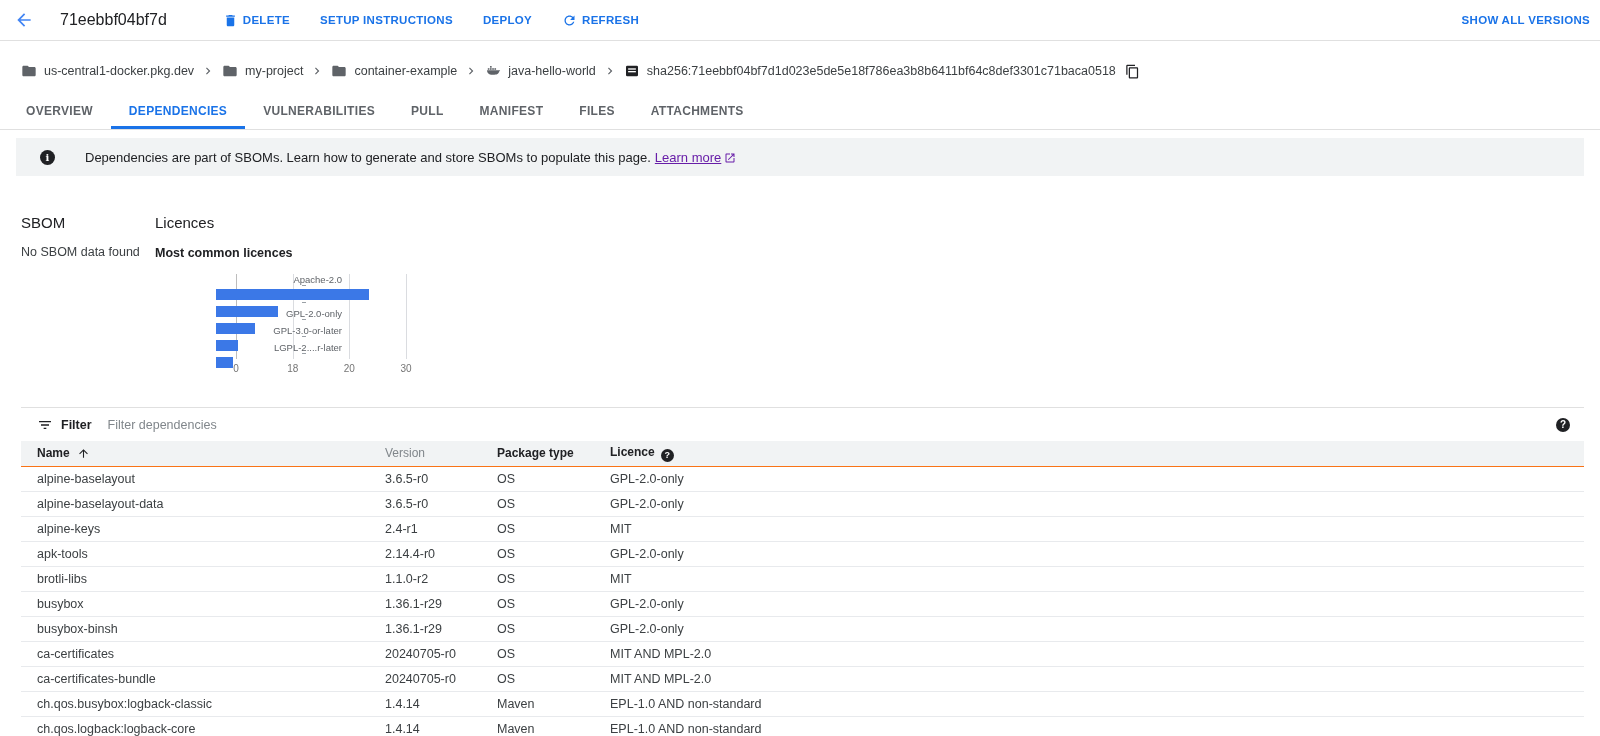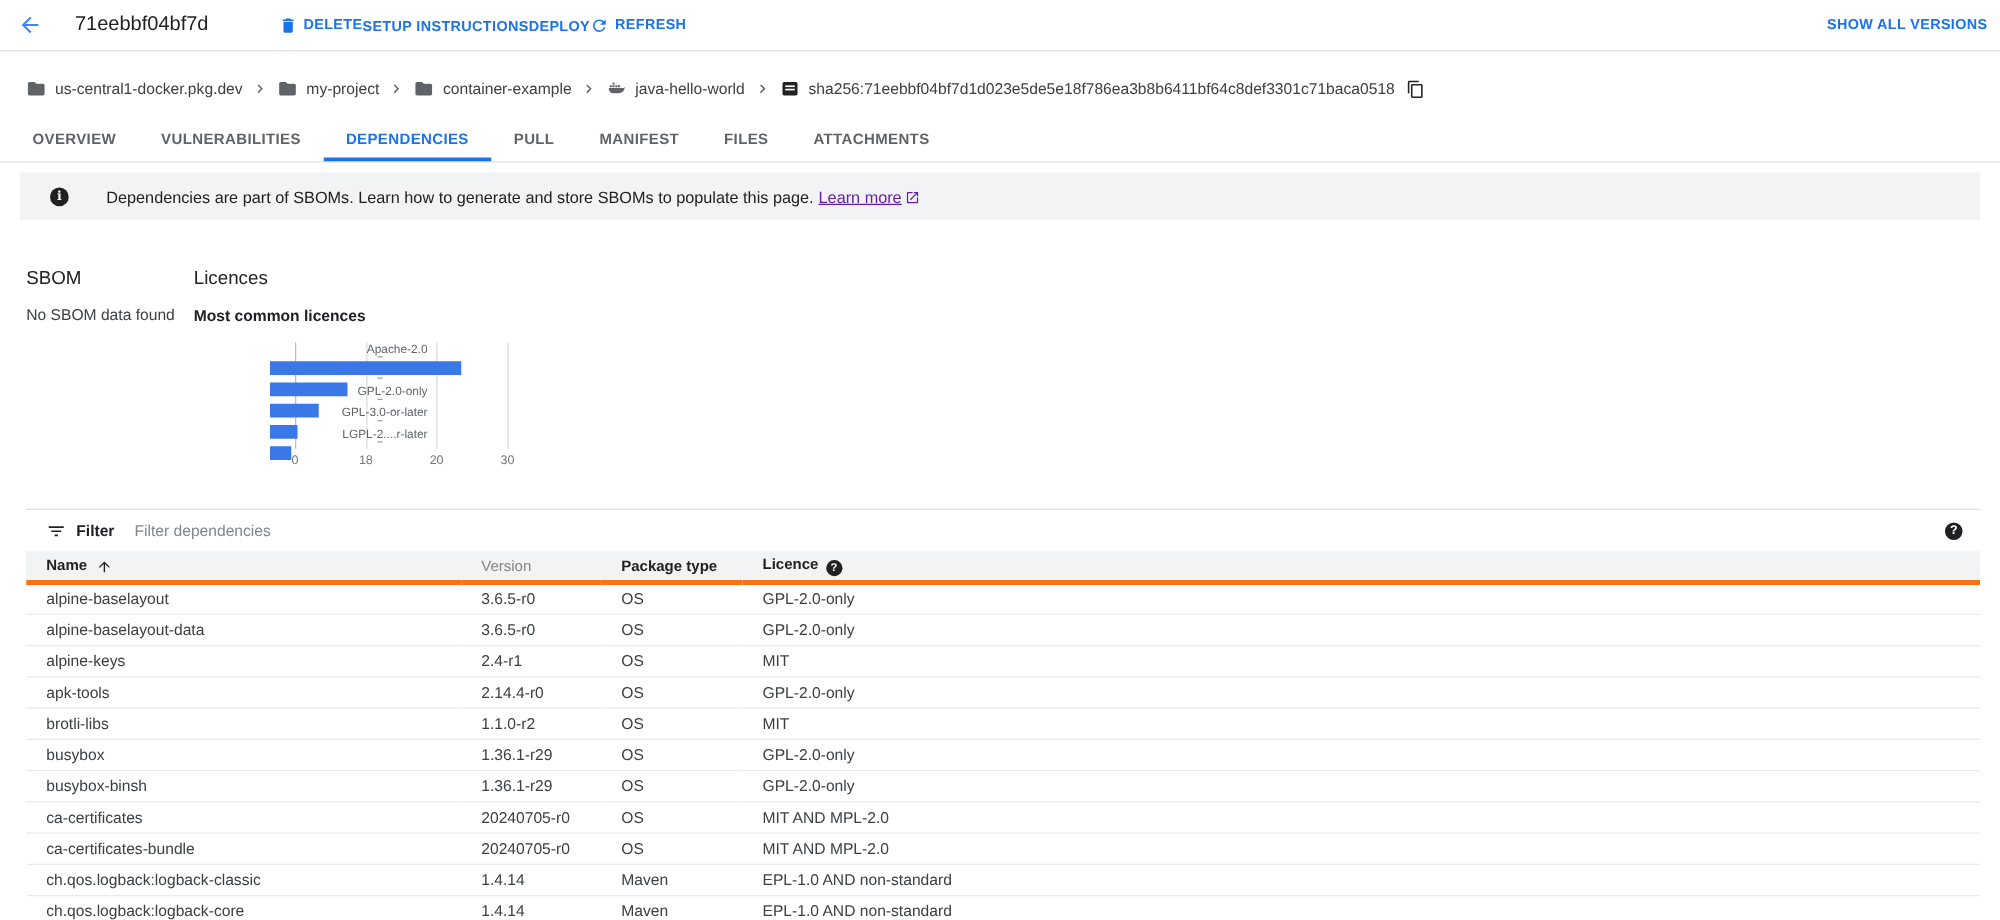--- a/index.html
+++ b/index.html
@@ -9,21 +9,21 @@
     font-family:"Liberation Sans","DejaVu Sans",sans-serif; color:#202124;
   }
   .icon { display:inline-block; vertical-align:middle; }
   .icon svg { display:block; }
 
   
   .topbar { height:41px; display:flex; align-items:center; padding:0 10px 0 12px;
             border-bottom:1px solid #e0e0e0; }
   .back-btn { width:24px; height:24px; color:#4285f4; cursor:pointer; display:flex; align-items:center; justify-content:center; }
   .page-title { font-size:16px; color:#202124; margin-left:24px; white-space:nowrap; }
-  .topbar-actions { display:flex; align-items:flex-end; margin-left:56px; }
+  .topbar-actions { display:flex; align-items:center; margin-left:56px; gap:30px; }
   .action-btn { display:flex; align-items:center; gap:5px; color:#1a73e8; font-size:11.5px;
                 font-weight:bold; letter-spacing:.3px; cursor:pointer; white-space:nowrap; }
   .show-all { margin-left:auto; color:#1a73e8; font-size:11.5px; font-weight:bold;
               letter-spacing:.3px; cursor:pointer; white-space:nowrap; }
 
   
   .breadcrumb { display:flex; align-items:center; padding:22px 24px 6px 21px; font-size:12.5px;
                 color:#3c4043; white-space:nowrap; }
   .crumb { display:flex; align-items:center; gap:7px; cursor:pointer; }
   .crumb .ic { color:#5f6368; }
@@ -75,21 +75,21 @@
   .filter-label { font-size:12.5px; font-weight:bold; color:#202124; margin-left:8px; }
   .filter-input { flex:1; border:none; outline:none; background:transparent; font-size:12.5px;
                   margin-left:14px; color:#202124; font-family:inherit; }
   .filter-input::placeholder { color:#80868b; opacity:1; }
   .help-circle { width:14px; height:14px; border-radius:50%; background:#202124; color:#fff;
                  font-size:10px; font-weight:bold; display:flex; align-items:center;
                  justify-content:center; cursor:pointer; flex:0 0 auto; }
   table { width:100%; border-collapse:collapse; table-layout:fixed; }
   thead tr { background:#f1f3f4; }
   th { text-align:left; font-size:12px; font-weight:bold; color:#202124; height:25px;
-       padding:0 0 0 16px; border-bottom:4px solid #f97316; white-space:nowrap; }
+       padding:0 0 0 16px; border-bottom:1px solid #f97316; white-space:nowrap; }
   th.muted { color:#80868b; font-weight:normal; }
   .sort-ic { color:#202124; margin-left:7px; }
   th .help-circle { display:inline-flex; margin-left:6px; width:13px; height:13px; font-size:9px; vertical-align:-2px; }
   td { height:25px; padding:0 0 0 16px; font-size:12.5px; color:#3c4043;
        border-bottom:1px solid #e8eaed; white-space:nowrap; overflow:hidden; }
 </style>
 </head>
 <body>
 
 <header class="topbar">
@@ -208,22 +208,22 @@
       <span class="icon ">
         <svg width="15" height="15" viewBox="0 0 24 24" fill="currentColor">
           <path d="M16 1H4c-1.1 0-2 .9-2 2v14h2V3h12V1zm3 4H8c-1.1 0-2 .9-2 2v14c0 1.1.9 2 2 2h11c1.1 0 2-.9 2-2V7c0-1.1-.9-2-2-2zm0 16H8V7h11v14z"></path>
         </svg>
       </span>
     </span>
   </div>
 
 <nav class="tabs">
     <div class="tab">OVERVIEW</div>
+    <div class="tab active">DEPENDENCIES</div>
     <div class="tab">VULNERABILITIES</div>
-    <div class="tab active">DEPENDENCIES</div>
     <div class="tab">PULL</div>
     <div class="tab">MANIFEST</div>
     <div class="tab">FILES</div>
     <div class="tab">ATTACHMENTS</div>
   </nav>
 
 <div class="banner">
   <span class="info-icon">i</span>
   <span class="banner-text">
     <span>Dependencies are part of SBOMs. Learn how to generate and store SBOMs to populate this page.</span><span class="learn-more">Learn more</span><span class="icon ext-icon"><svg width="12" height="12" viewBox="0 0 24 24" fill="currentColor">
@@ -371,21 +371,21 @@
        <td>OS</td>
        <td>MIT AND MPL-2.0</td>
      </tr>
         <tr>
        <td>ca-certificates-bundle</td>
        <td>20240705-r0</td>
        <td>OS</td>
        <td>MIT AND MPL-2.0</td>
      </tr>
         <tr>
-       <td>ch.qos.logback:logback-classic</td>
+       <td>ch.qos.busybox:logback-classic</td>
        <td>1.4.14</td>
        <td>Maven</td>
        <td>EPL-1.0 AND non-standard</td>
      </tr>
         <tr>
        <td>ch.qos.logback:logback-core</td>
        <td>1.4.14</td>
        <td>Maven</td>
        <td>EPL-1.0 AND non-standard</td>
      </tr>

